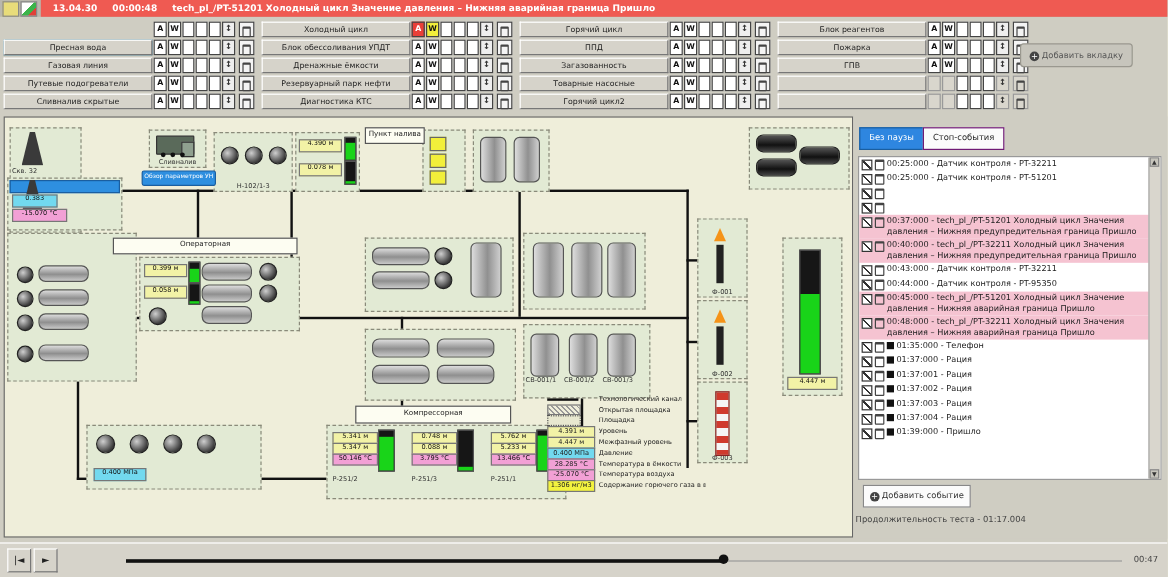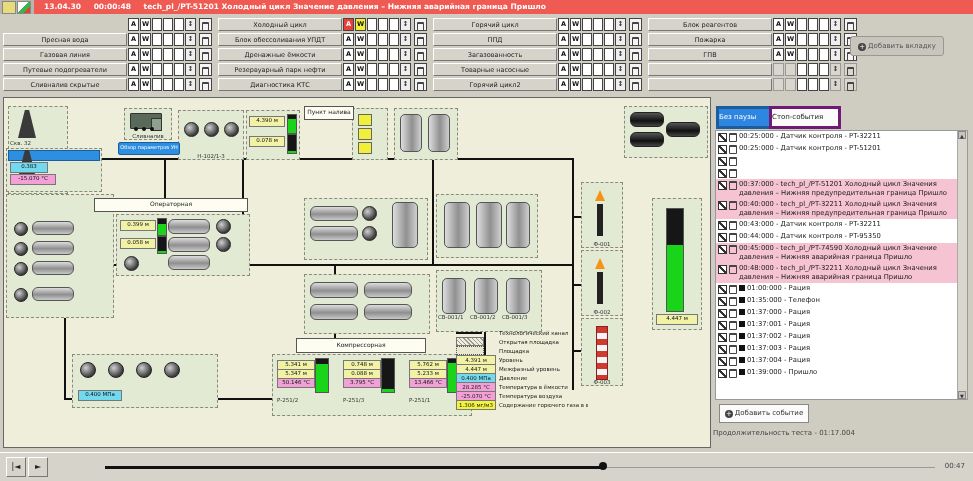--- a/index.html
+++ b/index.html
@@ -64,21 +64,21 @@
   #legend{position:absolute;font-size:5.5px;color:#222;}
   .lrow{display:flex;align-items:center;height:9px;gap:3px;}
   .lsample{flex:0 0 40px;display:flex;justify-content:flex-start;align-items:center;}
   .ls-line{width:26px;height:2px;background:#111;}
   .ls-hatch{width:26px;height:7px;border:1px solid #777;background:repeating-linear-gradient(45deg,#999 0 1px,#efeeda 1px 3px);}
   .ls-dots{width:26px;height:7px;border:1px dotted #555;background:#e8e8d0;}
   .ls-chip{width:38px;height:8px;border:1px solid #777;font-size:5.5px;text-align:center;line-height:8px;white-space:nowrap;}
   .llabel{white-space:nowrap;overflow:hidden;}
   
   #evpanel{left:711px;top:97px;width:262px;height:352px;background:#cfcdc2;}
-  .ptab{position:absolute;top:9px;height:17px;line-height:17px;font-size:7px;border:3px solid #701a75;}
+  .ptab{position:absolute;top:9px;height:17px;line-height:17px;text-align:center;font-size:7px;border:1px solid #701a75;}
   .ptab.on{background:#2e86e0;color:#fff;border-color:#1a5ea0;}
   .ptab.off{background:#fbfbfb;color:#222;}
   #evlist{position:absolute;left:4px;top:33px;width:251px;height:268px;background:#fff;border:1px solid #999;
           overflow:hidden;}
   .evrow{display:flex;gap:2px;padding:1px 10px 1px 2px;align-items:flex-start;font-size:6.8px;color:#222;line-height:9px;}
   .evrow.pink{background:#f5c3d1;}
   .eico{flex:0 0 7px;width:7px;height:7px;border:1px solid #333;background:#fff;margin-top:1px;
         background-image:linear-gradient(45deg,transparent 42%,#333 42%,#333 58%,transparent 58%);}
   .dico{flex:0 0 6px;width:5px;height:6px;border:1px solid #444;border-top:2px solid #444;border-radius:1px;margin-top:1px;}
   .sico{flex:0 0 6px;width:6px;height:6px;background:#111;margin-top:1px;}
@@ -567,32 +567,26 @@
         <div class="evtxt">00:43:000 - Датчик контроля - PT-32211</div>
       </div>
       <div class="evrow">
         <div class="eico"></div>
         <div class="dico"></div>
         <div class="evtxt">00:44:000 - Датчик контроля - PT-95350</div>
       </div>
       <div class="evrow pink">
         <div class="eico"></div>
         <div class="dico"></div>
-        <div class="evtxt">00:45:000 - tech_pl_/PT-74590 Холодный цикл Значение давления – Нижняя аварийная граница Пришло</div>
+        <div class="evtxt">00:45:000 - tech_pl_/PT-51201 Холодный цикл Значение давления – Нижняя аварийная граница Пришло</div>
       </div>
       <div class="evrow pink">
         <div class="eico"></div>
         <div class="dico"></div>
         <div class="evtxt">00:48:000 - tech_pl_/PT-32211 Холодный цикл Значения давления – Нижняя аварийная граница Пришло</div>
-      </div>
-      <div class="evrow">
-        <div class="eico"></div>
-        <div class="dico"></div>
-        <div class="sico"></div>
-        <div class="evtxt">01:00:000 - Рация</div>
       </div>
       <div class="evrow">
         <div class="eico"></div>
         <div class="dico"></div>
         <div class="sico"></div>
         <div class="evtxt">01:35:000 - Телефон</div>
       </div>
       <div class="evrow">
         <div class="eico"></div>
         <div class="dico"></div>

